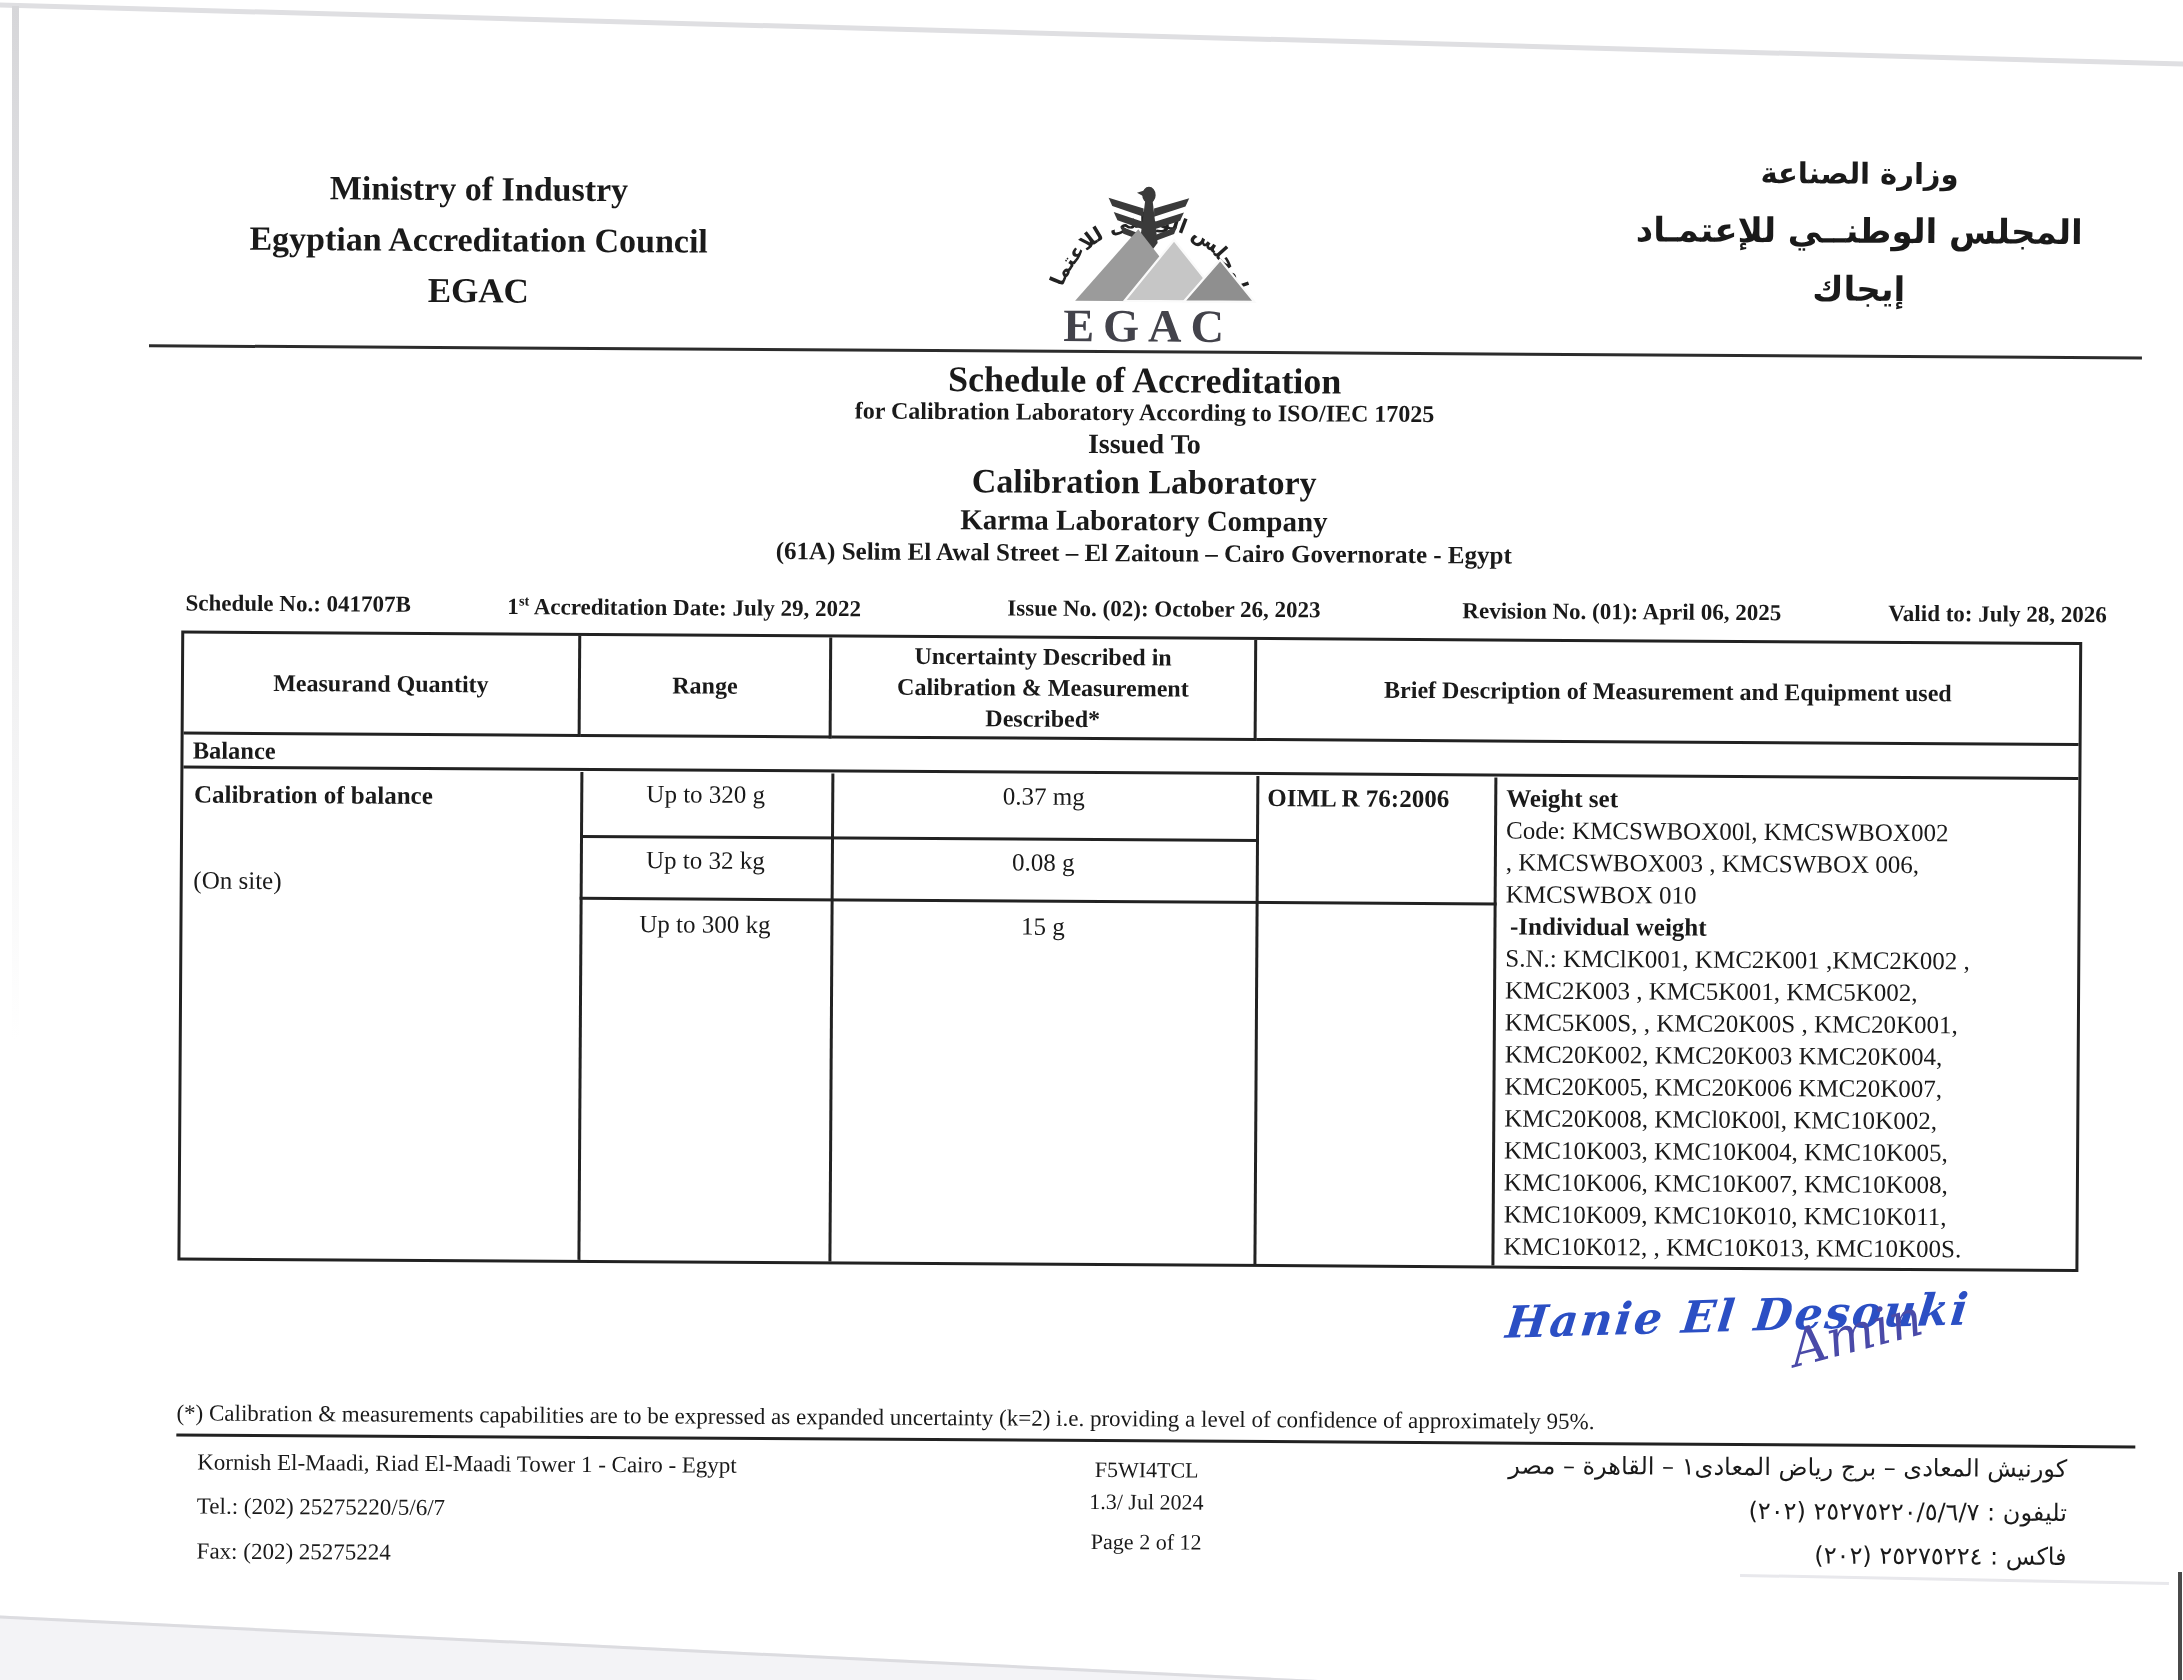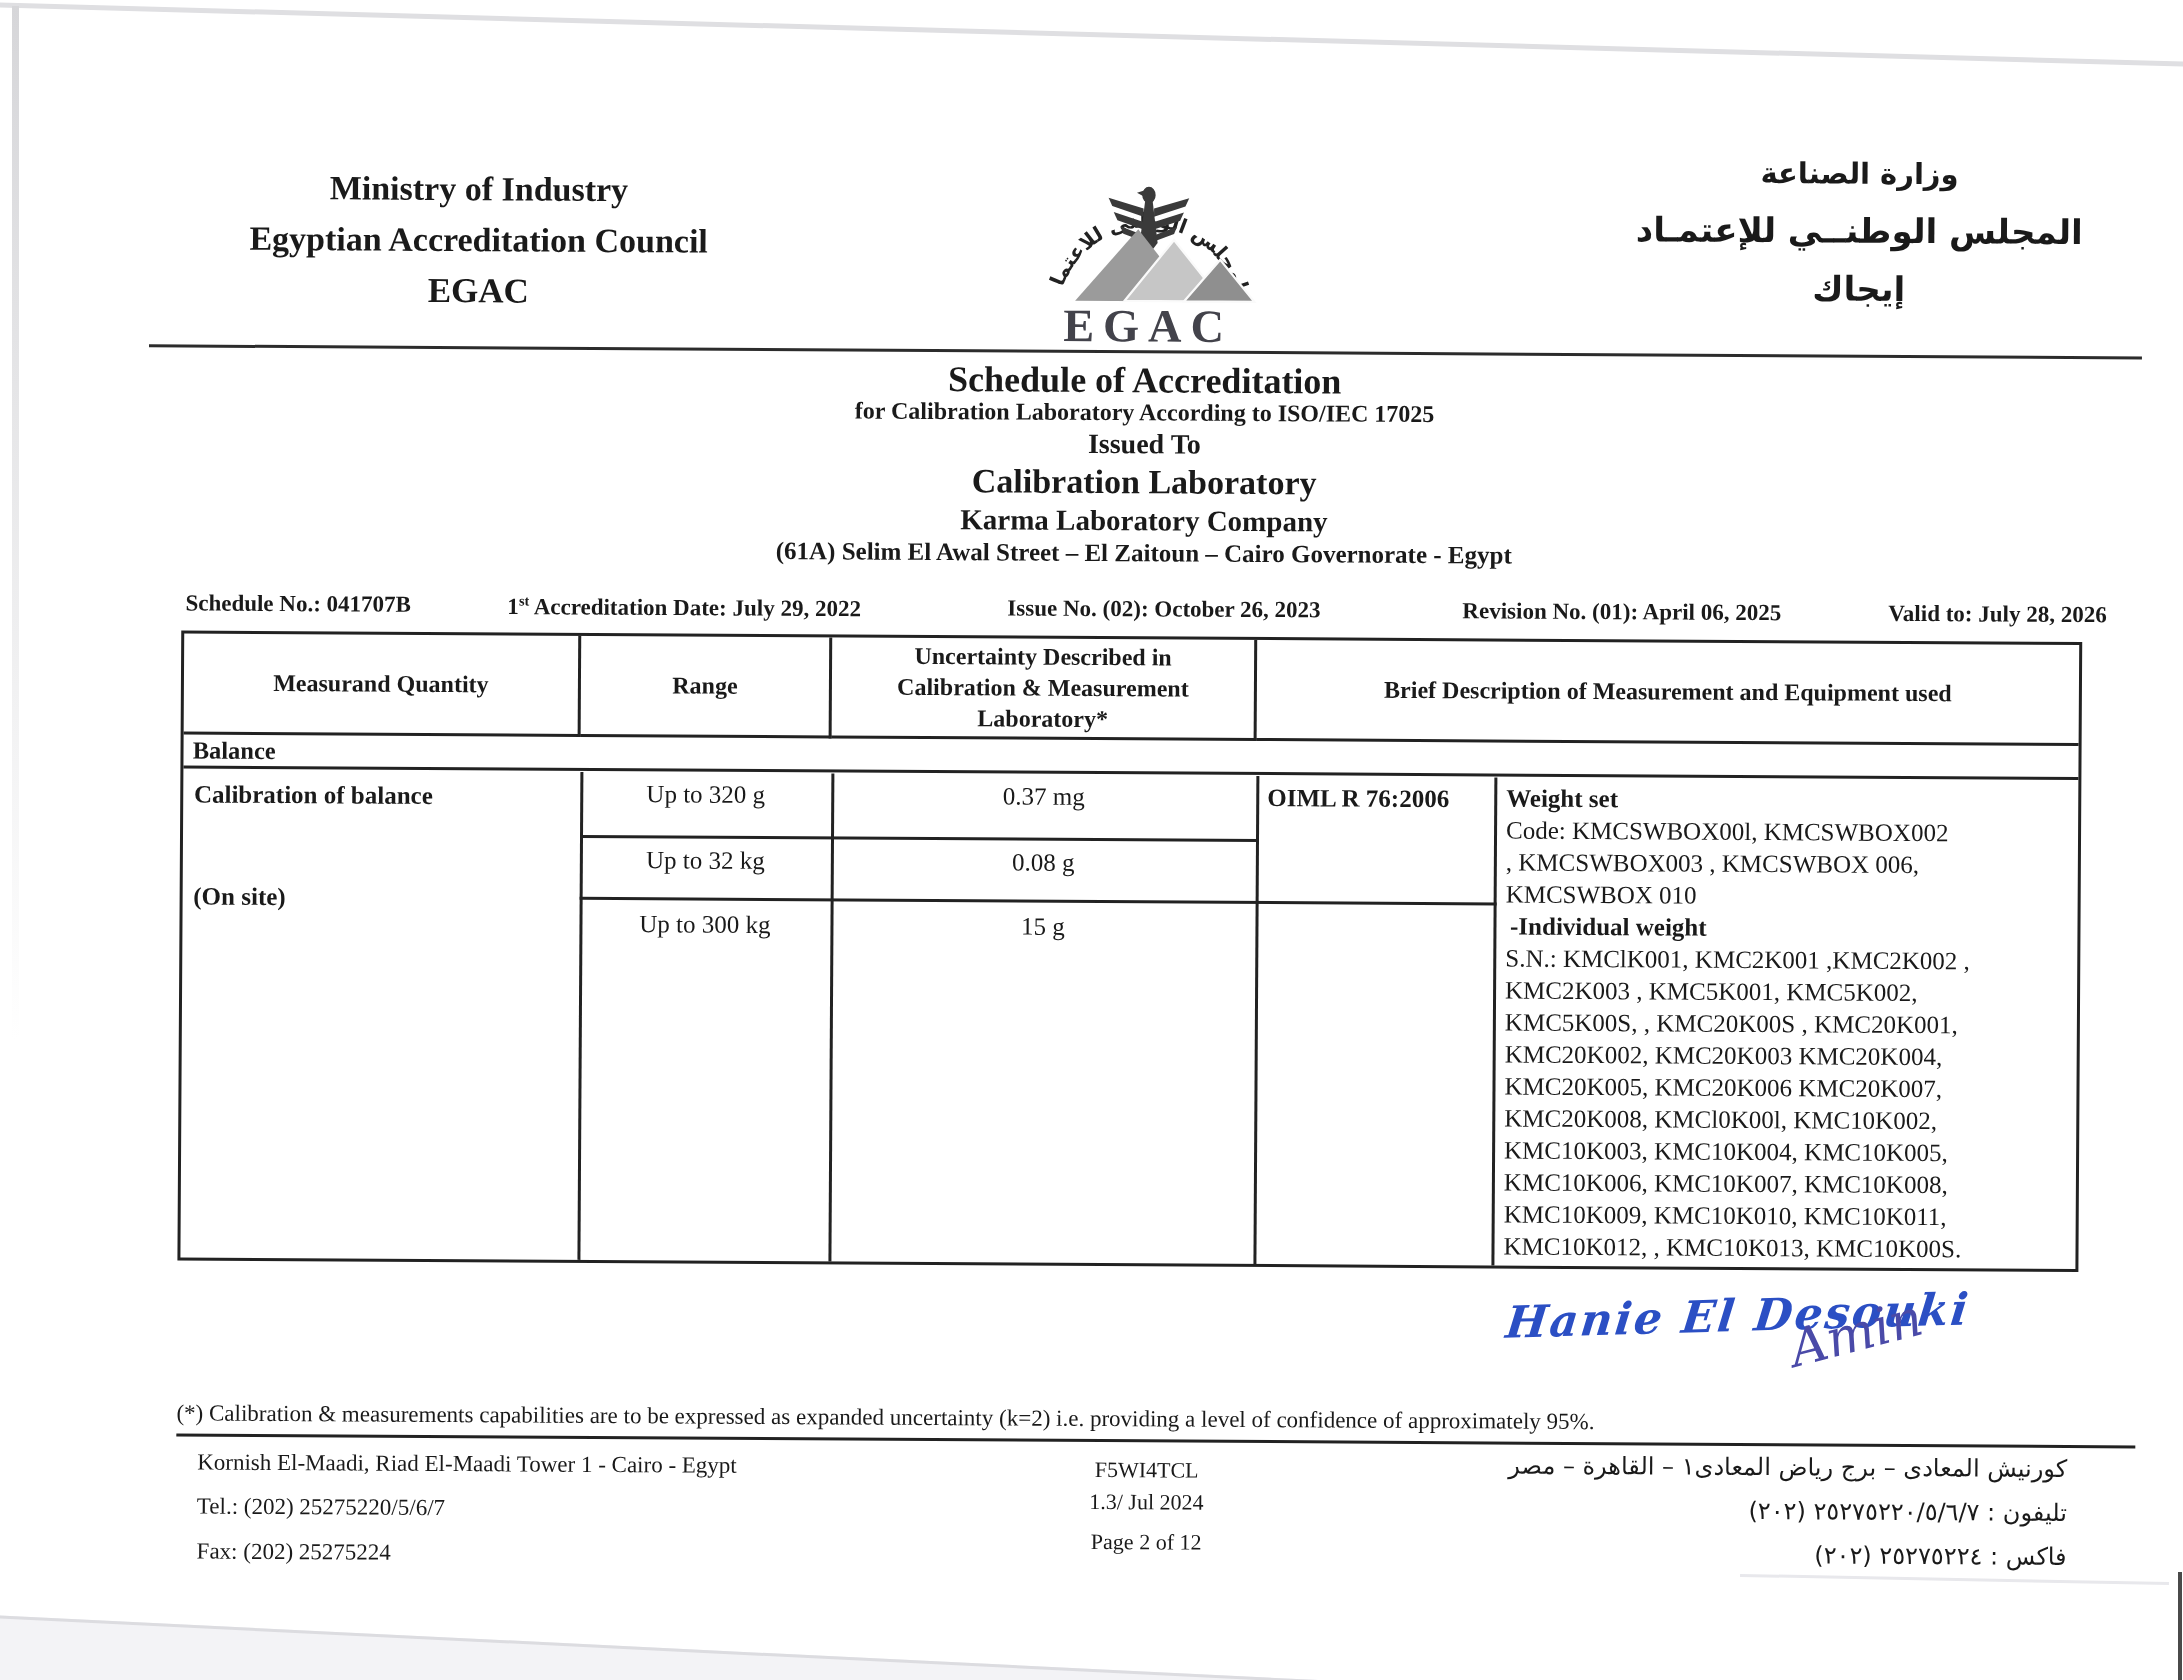--- a/index.html
+++ b/index.html
@@ -46,21 +46,21 @@
   .th4{left:1073px;width:822px;border-right:none;}
   .secrow{position:absolute;left:0;top:101px;width:1895px;height:34px;box-sizing:border-box;border-bottom:3.1px solid #222;
           display:flex;align-items:center;font-weight:bold;font-size:24.5px;padding-left:9.2px;}
   .tbody{position:absolute;left:0;top:136px;width:1895px;height:488px;}
   .vline{position:absolute;top:0;width:3.1px;height:488px;background:#222;}
   .v1{left:397px;}.v2{left:648px;}.v3{left:1073px;}.v4{left:1311px;}
   .hseg{position:absolute;height:3.1px;background:#222;}
   .h1{left:397px;top:63px;width:679px;}
   .h2{left:397px;top:125px;width:917px;}
   .cell-meas{left:10.7px;top:10.7px;font-weight:bold;font-size:25px;}
-  .cell-onsite{left:10.7px;top:113px;font-weight:bold;font-size:25px;}
+  .cell-onsite{left:10.7px;top:97px;font-weight:normal;font-size:25px;}
   .rng{left:397px;width:251px;text-align:center;font-size:25px;}
   .unc{left:648px;width:425px;text-align:center;font-size:25px;}
   .row-a{top:7.7px;}.row-b{top:74px;}.row-c{top:138px;}
   .cell-std{left:1084px;top:7.7px;width:222px;font-weight:bold;font-size:25px;}
   .cell-equip{left:1323px;top:4.6px;width:564px;font-size:25px;line-height:32px;}
   .eq-b{font-weight:bold;}
   
   .sig-stamp{left:1509px;top:1286px;font-size:44px;font-style:italic;font-weight:bold;letter-spacing:2.3px;
              transform:rotate(-2deg) skewX(-8deg);white-space:nowrap;font-family:"DejaVu Serif",serif;}
   .sig-ink{left:1792px;top:1299px;font-size:51px;font-style:italic;transform:rotate(-15deg);white-space:nowrap;
@@ -134,21 +134,21 @@
     <div class="abs sinfo" style="left:1006px;">Issue No. (02): October 26, 2023</div>
     <div class="abs sinfo" style="left:1461px;">Revision No. (01): April 06, 2025</div>
     <div class="abs sinfo" style="left:1887px;">Valid to: July 28, 2026</div>
 
     <div class="abs tbl">
       <div class="thcell th1">Measurand Quantity</div>
       <div class="thcell th2">Range</div>
       <div class="thcell th3">
         <div>Uncertainty Described in</div>
         <div>Calibration &amp; Measurement</div>
-        <div>Laboratory*</div>
+        <div>Described*</div>
       </div>
       <div class="thcell th4">Brief Description of Measurement and Equipment used</div>
 
       <div class="secrow">Balance</div>
 
       <div class="tbody">
         <div class="vline v1"></div>
         <div class="vline v2"></div>
         <div class="vline v3"></div>
         <div class="vline v4"></div>

